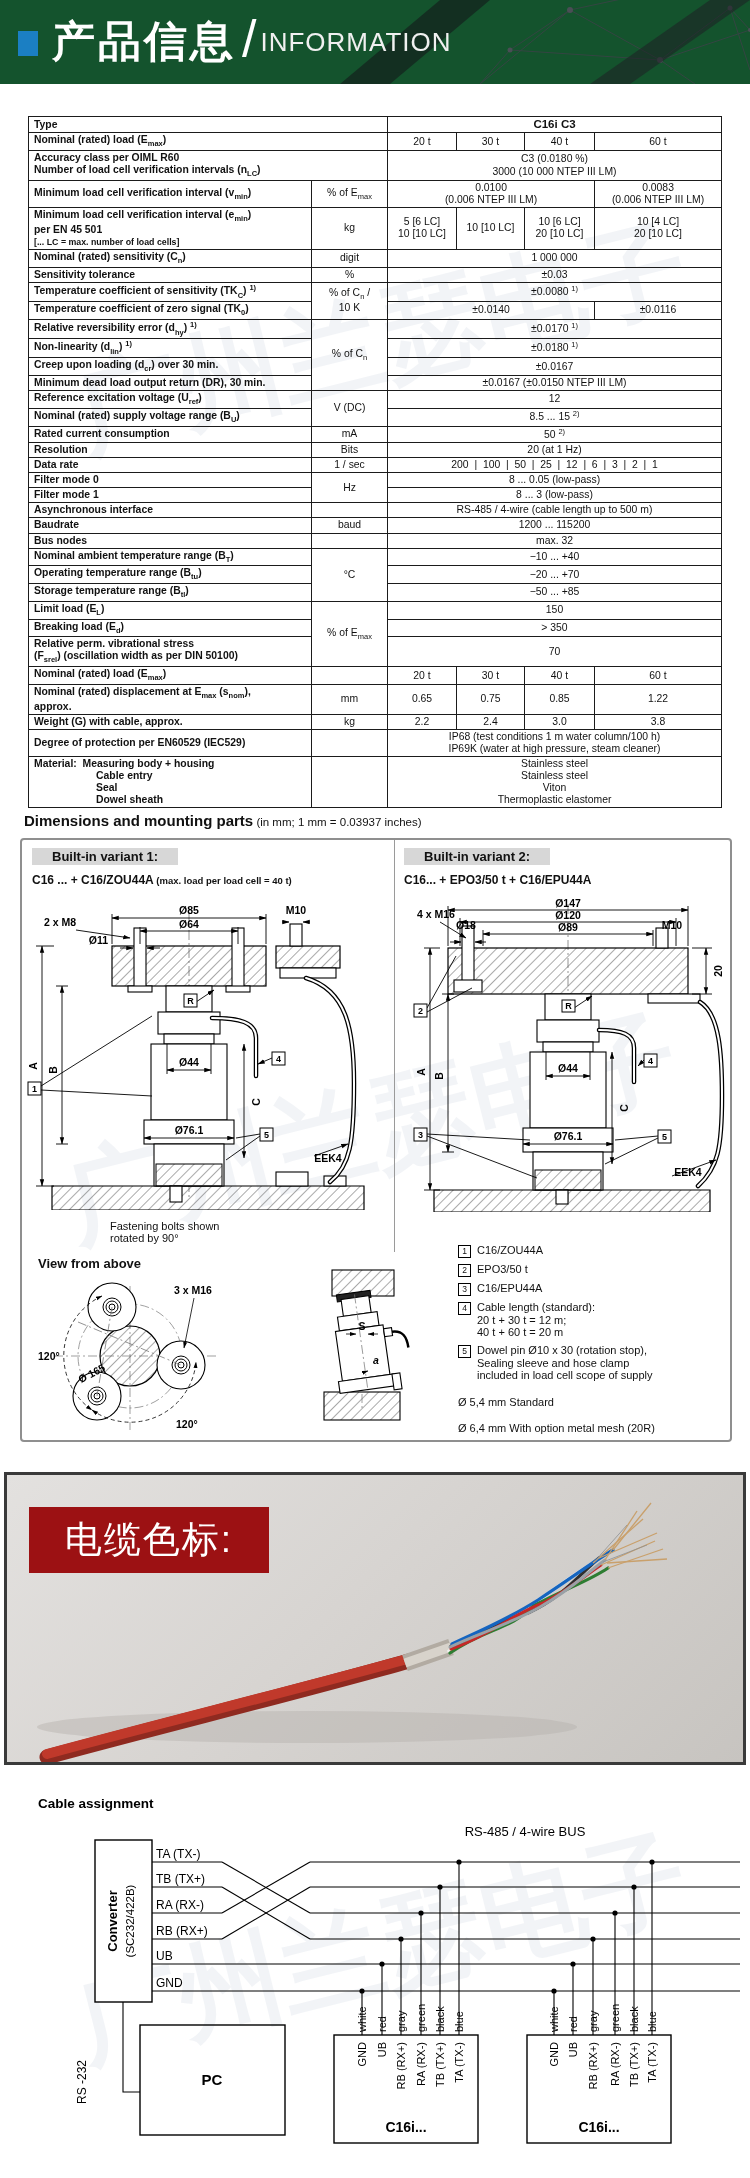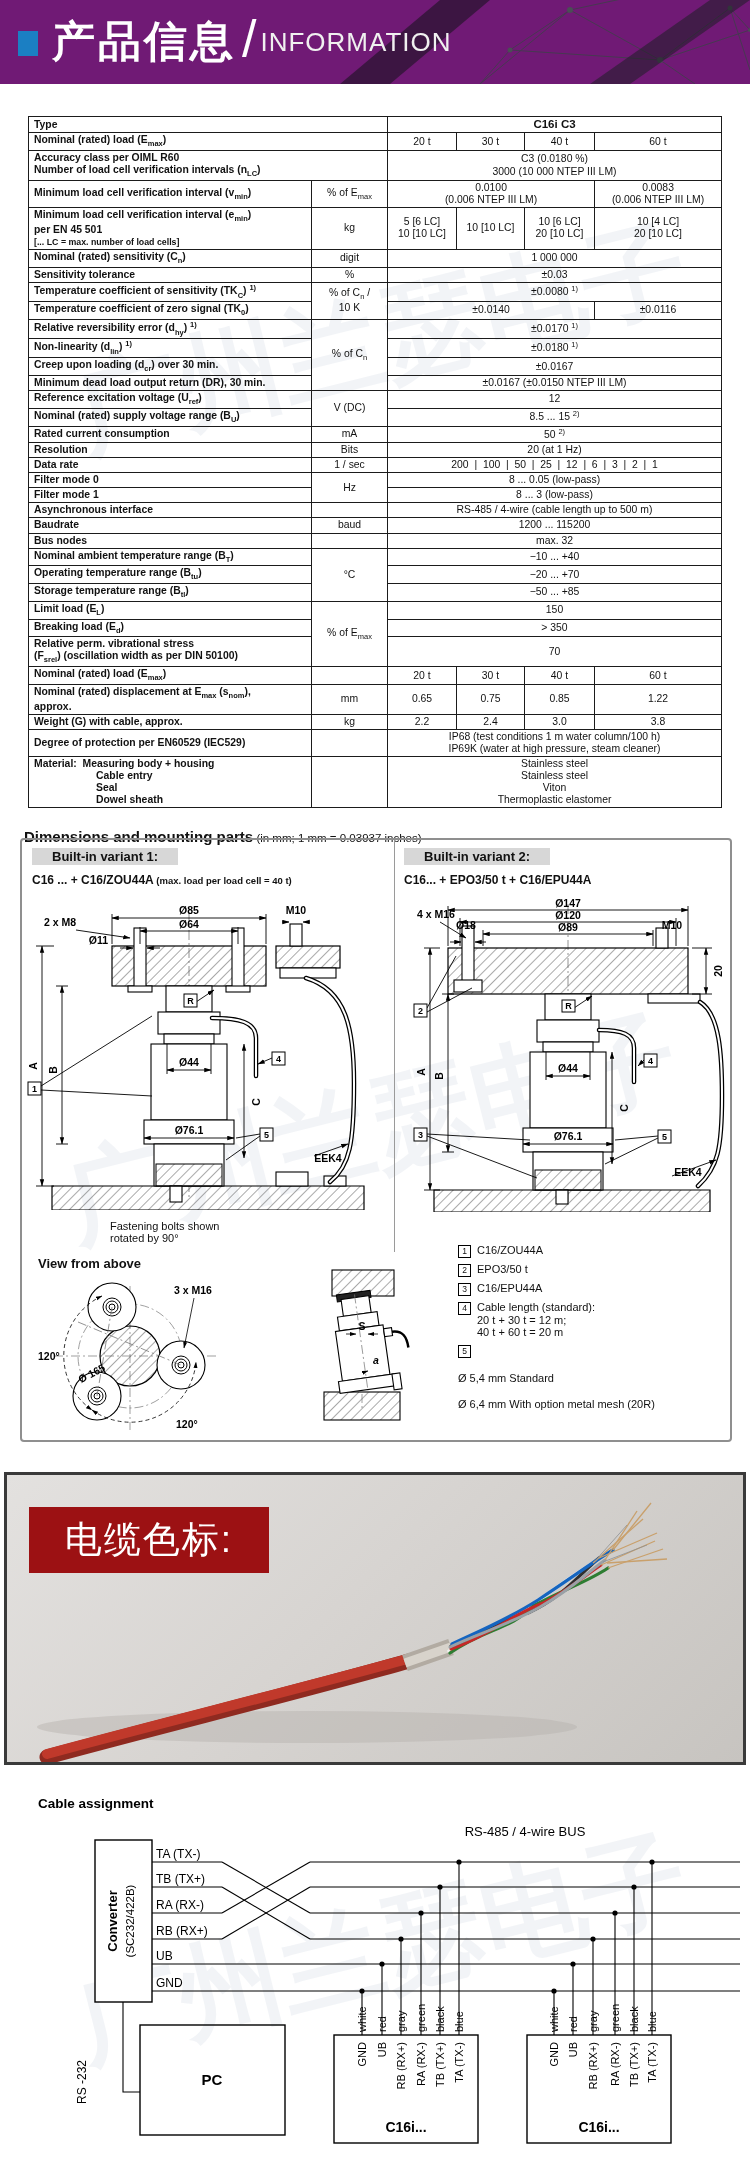--- a/index.html
+++ b/index.html
@@ -1,38 +1,38 @@
 <!DOCTYPE html>
 <html><head>
 <meta charset="utf-8">
 <style>
   html,body{margin:0;padding:0;background:#fff;font-family:"Liberation Sans","DejaVu Sans",sans-serif;color:#111;}
   #page{position:relative;width:750px;height:2178px;background:#fff;overflow:hidden;}
   .wm{position:absolute;font-size:104px;font-weight:bold;color:rgba(125,148,180,0.10);transform:rotate(-14deg);white-space:nowrap;pointer-events:none;z-index:0;}
   
-  .banner{position:absolute;left:0;top:0;width:750px;height:84px;background:#701a75;overflow:hidden;z-index:2;}
+  .banner{position:absolute;left:0;top:0;width:750px;height:84px;background:#14532d;overflow:hidden;z-index:2;}
   .banner .sq{position:absolute;left:18px;top:31px;width:20px;height:25px;background:#1b7fc3;}
   .banner .t{position:absolute;left:52px;top:0;height:84px;display:flex;align-items:center;color:#fff;z-index:2;}
   .t-cn{font-size:43px;font-weight:bold;letter-spacing:3px;}
   .t-sl{font-size:52px;font-weight:normal;margin:0 4px 6px 6px;}
   .t-en{font-size:26px;font-weight:normal;letter-spacing:1px;color:#f0f0f0;}
   .mesh{position:absolute;right:0;top:0;}
   
   .spec{position:absolute;left:28px;top:116px;width:694px;border-collapse:collapse;table-layout:fixed;font-size:10.4px;line-height:1.16;z-index:1;background:transparent;border-radius:26px;}
   .spec td{border:1px solid #1b1b1b;padding:1px 5px;vertical-align:middle;}
   .spec .lbl{font-weight:bold;text-align:left;}
   .spec .unit{text-align:center;}
   .spec .val{text-align:center;}
   .spec .b{font-weight:bold;font-size:11.5px;}
   .spec sub{font-size:7.5px;}
   .spec sup{font-size:7.5px;}
   .sm{font-size:8.8px;}
   .ind{display:inline-block;margin-left:62px;}
   
-  .dims-h{position:absolute;left:24px;top:812px;z-index:1;margin-top:16px;}
+  .dims-h{position:absolute;left:24px;top:812px;z-index:1;}
   .h-b{font-size:15px;font-weight:bold;}
   .h-n{font-size:11.5px;}
   
   .dbox{position:absolute;left:20px;top:838px;width:708px;height:600px;border:2px solid #8f8f8f;border-radius:4px;background:transparent;z-index:1;}
   .divider{position:absolute;left:372px;top:0;width:1px;height:412px;background:#9a9a9a;}
   .var-title{position:absolute;font-size:13px;font-weight:bold;background:#d7d7d7;padding:1px 20px;}
   .var-sub{position:absolute;font-size:12px;font-weight:bold;white-space:nowrap;}
   .var-sub .small{font-size:9.5px;}
   .caption{position:absolute;left:88px;top:380px;font-size:11px;white-space:pre-line;}
   .view-h{position:absolute;left:16px;top:416px;font-size:13px;font-weight:bold;}
@@ -586,20 +586,23 @@
           <span class="leg-text">C16/EPU44A</span>
         </div>
         <div class="leg-item">
           <span class="leg-num">4</span>
           <span class="leg-text">Cable length (standard):
 20 t + 30 t = 12 m;
 40 t + 60 t = 20 m</span>
         </div>
         <div class="leg-item">
           <span class="leg-num">5</span>
+          <span class="leg-text">Dowel pin Ø10 x 30 (rotation stop),
+Sealing sleeve and hose clamp
+included in load cell scope of supply</span>
         </div>
         <div class="leg-notes">
           <div class="leg-note">Ø 5,4 mm Standard</div>
           <div class="leg-note">Ø 6,4 mm With option metal mesh (20R)</div>
         </div>
       </div>
   </div>
 
   <div class="photo">
     <svg width="738" height="289" viewBox="0 0 738 289" style="position:absolute;left:0;top:0;">

